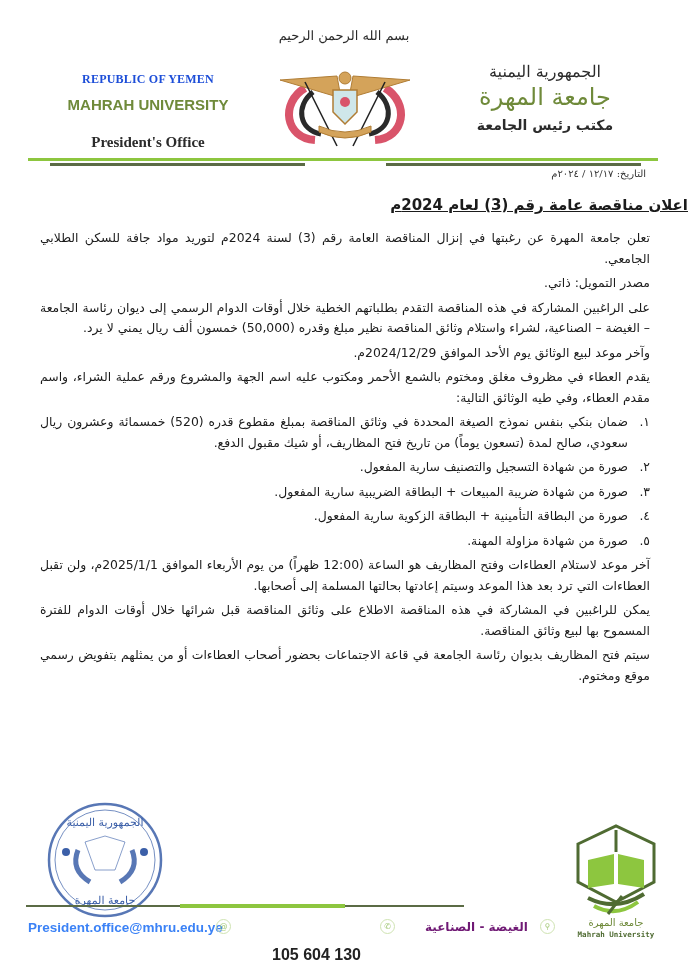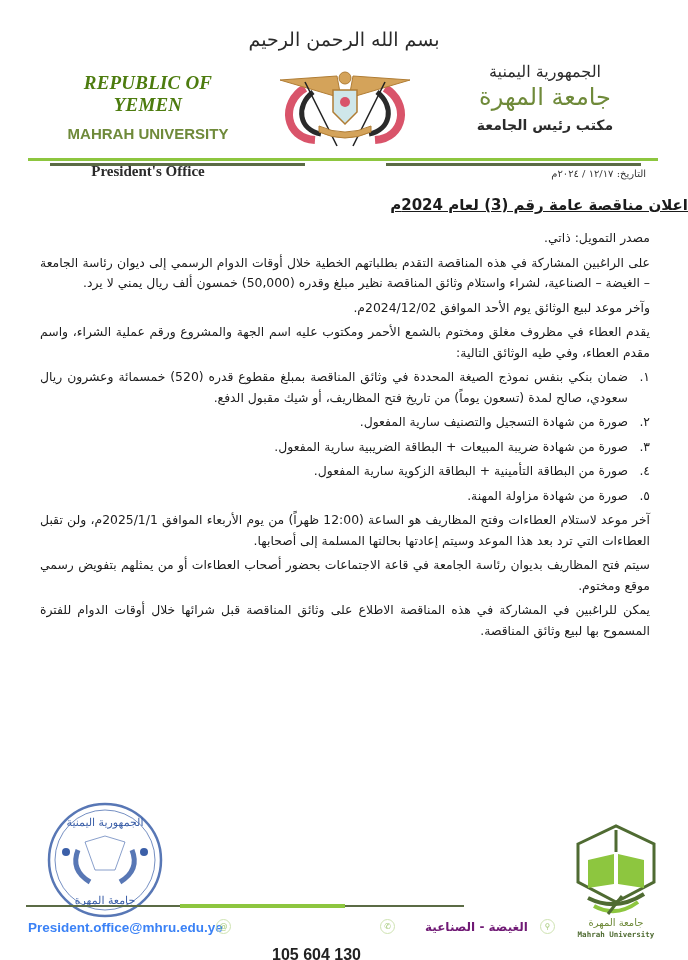--- a/index.html
+++ b/index.html
@@ -1,20 +1,20 @@
 <!DOCTYPE html>
 <html><head>
 <meta charset="utf-8">
 <style>
   html, body { margin: 0; padding: 0; }
   body { width: 688px; height: 960px; background: #ffffff; position: relative; overflow: hidden; font-family: "DejaVu Sans", sans-serif; color: #1b1b1b; }
   .abs { position: absolute; }
-  .basmala { left: 0; width: 688px; top: 28px; text-align: center; font-family: "DejaVu Serif", serif; font-size: 19px; color: #2a2a2a; direction: rtl; }
+  .basmala { left: 0; width: 688px; top: 28px; text-align: center; font-family: "DejaVu Serif", serif; font-size: 13px; color: #2a2a2a; direction: rtl; }
   .en-block { left: 48px; width: 200px; top: 72px; text-align: center; }
-  .en-line1 { font-family: "Liberation Serif", serif; font-weight: bold; font-size: 19px; color: #4d7c0f; letter-spacing: 0.2px; font-style: italic; }
+  .en-line1 { font-family: "Liberation Serif", serif; font-weight: bold; font-size: 12px; color: #1d4ed8; letter-spacing: 0.2px; }
   .en-line2 { font-family: "Liberation Sans", sans-serif; font-weight: bold; font-size: 15px; color: #6f8a3a; margin-top: 9px; }
   .en-line3 { font-family: "Liberation Serif", serif; font-weight: bold; font-size: 15px; color: #2b2b2b; margin-top: 21px; }
   .ar-block { left: 455px; width: 180px; top: 62px; text-align: center; direction: rtl; }
   .ar-line1 { font-family: "DejaVu Serif", serif; font-size: 16px; color: #2b2b2b; }
   .ar-line2 { font-family: "DejaVu Sans", sans-serif; font-size: 24px; color: #6f8a3a; margin-top: 2px; letter-spacing: 1px; }
   .ar-line3 { font-family: "DejaVu Sans", sans-serif; font-weight: bold; font-size: 14px; color: #2b2b2b; margin-top: 6px; }
   .emblem { left: 275px; top: 68px; width: 140px; height: 82px; }
   .rule-green { left: 28px; top: 158px; width: 630px; height: 3px; background: #8dc63f; }
   .rule-dark-left { left: 50px; top: 163px; width: 255px; height: 3px; background: #5b6b45; }
   .rule-dark-right { left: 386px; top: 163px; width: 255px; height: 3px; background: #5b6b45; }
@@ -84,34 +84,35 @@
 <div class="abs date">
   <span>التاريخ:</span>
   <span>١٢/١٧ / ٢٠٢٤م</span>
 </div>
 
 <div class="abs title">
   <span>اعلان مناقصة عامة رقم (3) لعام 2024م</span>
 </div>
 
 <div class="abs body">
+  <p>تعلن جامعة المهرة عن رغبتها في إنزال المناقصة العامة رقم (3) لسنة 2024م لتوريد مواد جافة للسكن الطلابي الجامعي.</p>
   <p>مصدر التمويل: ذاتي.</p>
   <p>على الراغبين المشاركة في هذه المناقصة التقدم بطلباتهم الخطية خلال أوقات الدوام الرسمي إلى ديوان رئاسة الجامعة – الغيضة – الصناعية، لشراء واستلام وثائق المناقصة نظير مبلغ وقدره (50,000) خمسون ألف ريال يمني لا يرد.</p>
-  <p>وآخر موعد لبيع الوثائق يوم الأحد الموافق 2024/12/02م.</p>
+  <p>وآخر موعد لبيع الوثائق يوم الأحد الموافق 2024/12/29م.</p>
   <p>يقدم العطاء في مظروف مغلق ومختوم بالشمع الأحمر ومكتوب عليه اسم الجهة والمشروع ورقم عملية الشراء، واسم مقدم العطاء، وفي طيه الوثائق التالية:</p>
   <ol>
     <li><span class="num">١.</span><span>ضمان بنكي بنفس نموذج الصيغة المحددة في وثائق المناقصة بمبلغ مقطوع قدره (520) خمسمائة وعشرون ريال سعودي، صالح لمدة (تسعون يوماً) من تاريخ فتح المظاريف، أو شيك مقبول الدفع.</span></li>
     <li><span class="num">٢.</span><span>صورة من شهادة التسجيل والتصنيف سارية المفعول.</span></li>
     <li><span class="num">٣.</span><span>صورة من شهادة ضريبة المبيعات + البطاقة الضريبية سارية المفعول.</span></li>
     <li><span class="num">٤.</span><span>صورة من البطاقة التأمينية + البطاقة الزكوية سارية المفعول.</span></li>
     <li><span class="num">٥.</span><span>صورة من شهادة مزاولة المهنة.</span></li>
   </ol>
   <p>آخر موعد لاستلام العطاءات وفتح المظاريف هو الساعة (12:00 ظهراً) من يوم الأربعاء الموافق 2025/1/1م، ولن تقبل العطاءات التي ترد بعد هذا الموعد وسيتم إعادتها بحالتها المسلمة إلى أصحابها.</p>
+  <p>يمكن للراغبين في المشاركة في هذه المناقصة الاطلاع على وثائق المناقصة قبل شرائها خلال أوقات الدوام للفترة المسموح بها لبيع وثائق المناقصة.</p>
   <p>سيتم فتح المظاريف بديوان رئاسة الجامعة في قاعة الاجتماعات بحضور أصحاب العطاءات أو من يمثلهم بتفويض رسمي موقع ومختوم.</p>
-  <p>يمكن للراغبين في المشاركة في هذه المناقصة الاطلاع على وثائق المناقصة قبل شرائها خلال أوقات الدوام للفترة المسموح بها لبيع وثائق المناقصة.</p>
 </div>
 
 <svg class="abs stamp" viewBox="0 0 130 120">
   <circle cx="65" cy="60" r="56" fill="none" stroke="#3b5fa8" stroke-width="2.5" opacity="0.85"></circle>
   <circle cx="65" cy="60" r="50" fill="none" stroke="#3b5fa8" stroke-width="1" opacity="0.7"></circle>
   <text x="65" y="26" text-anchor="middle" font-size="11" fill="#3b5fa8" font-family="DejaVu Serif, serif">الجمهورية اليمنية</text>
   <path d="M38 50 Q30 70 50 82" fill="none" stroke="#3b5fa8" stroke-width="5" opacity="0.85"></path>
   <path d="M92 50 Q100 70 80 82" fill="none" stroke="#3b5fa8" stroke-width="5" opacity="0.85"></path>
   <circle cx="26" cy="52" r="4" fill="#3b5fa8"></circle>
   <circle cx="104" cy="52" r="4" fill="#3b5fa8"></circle>

